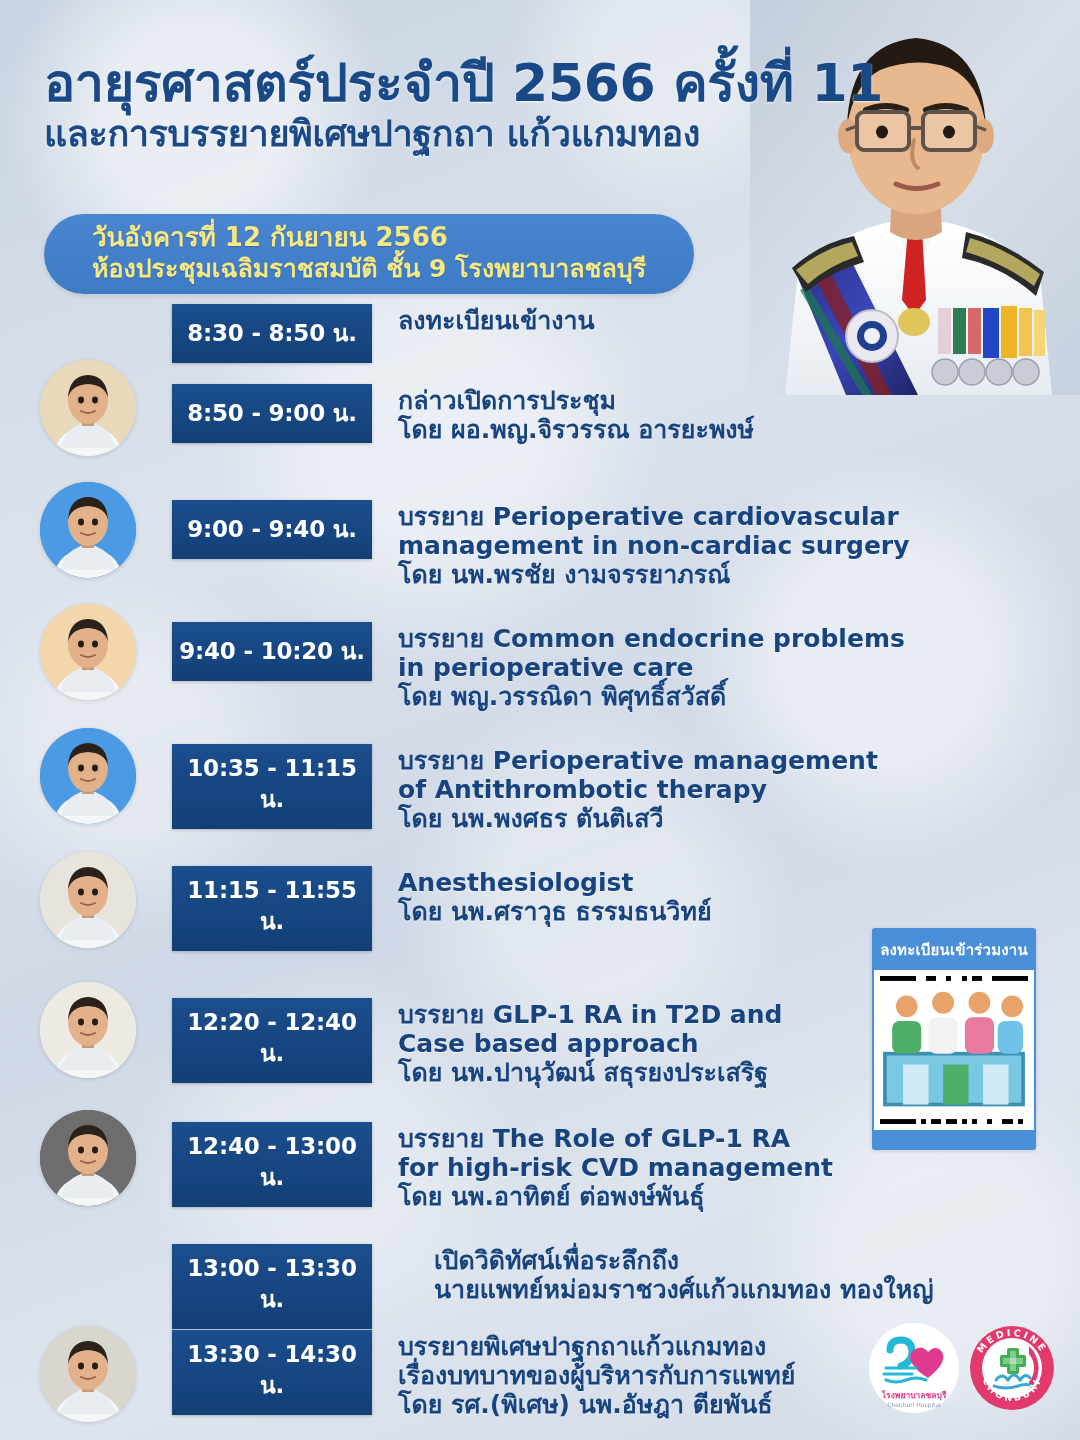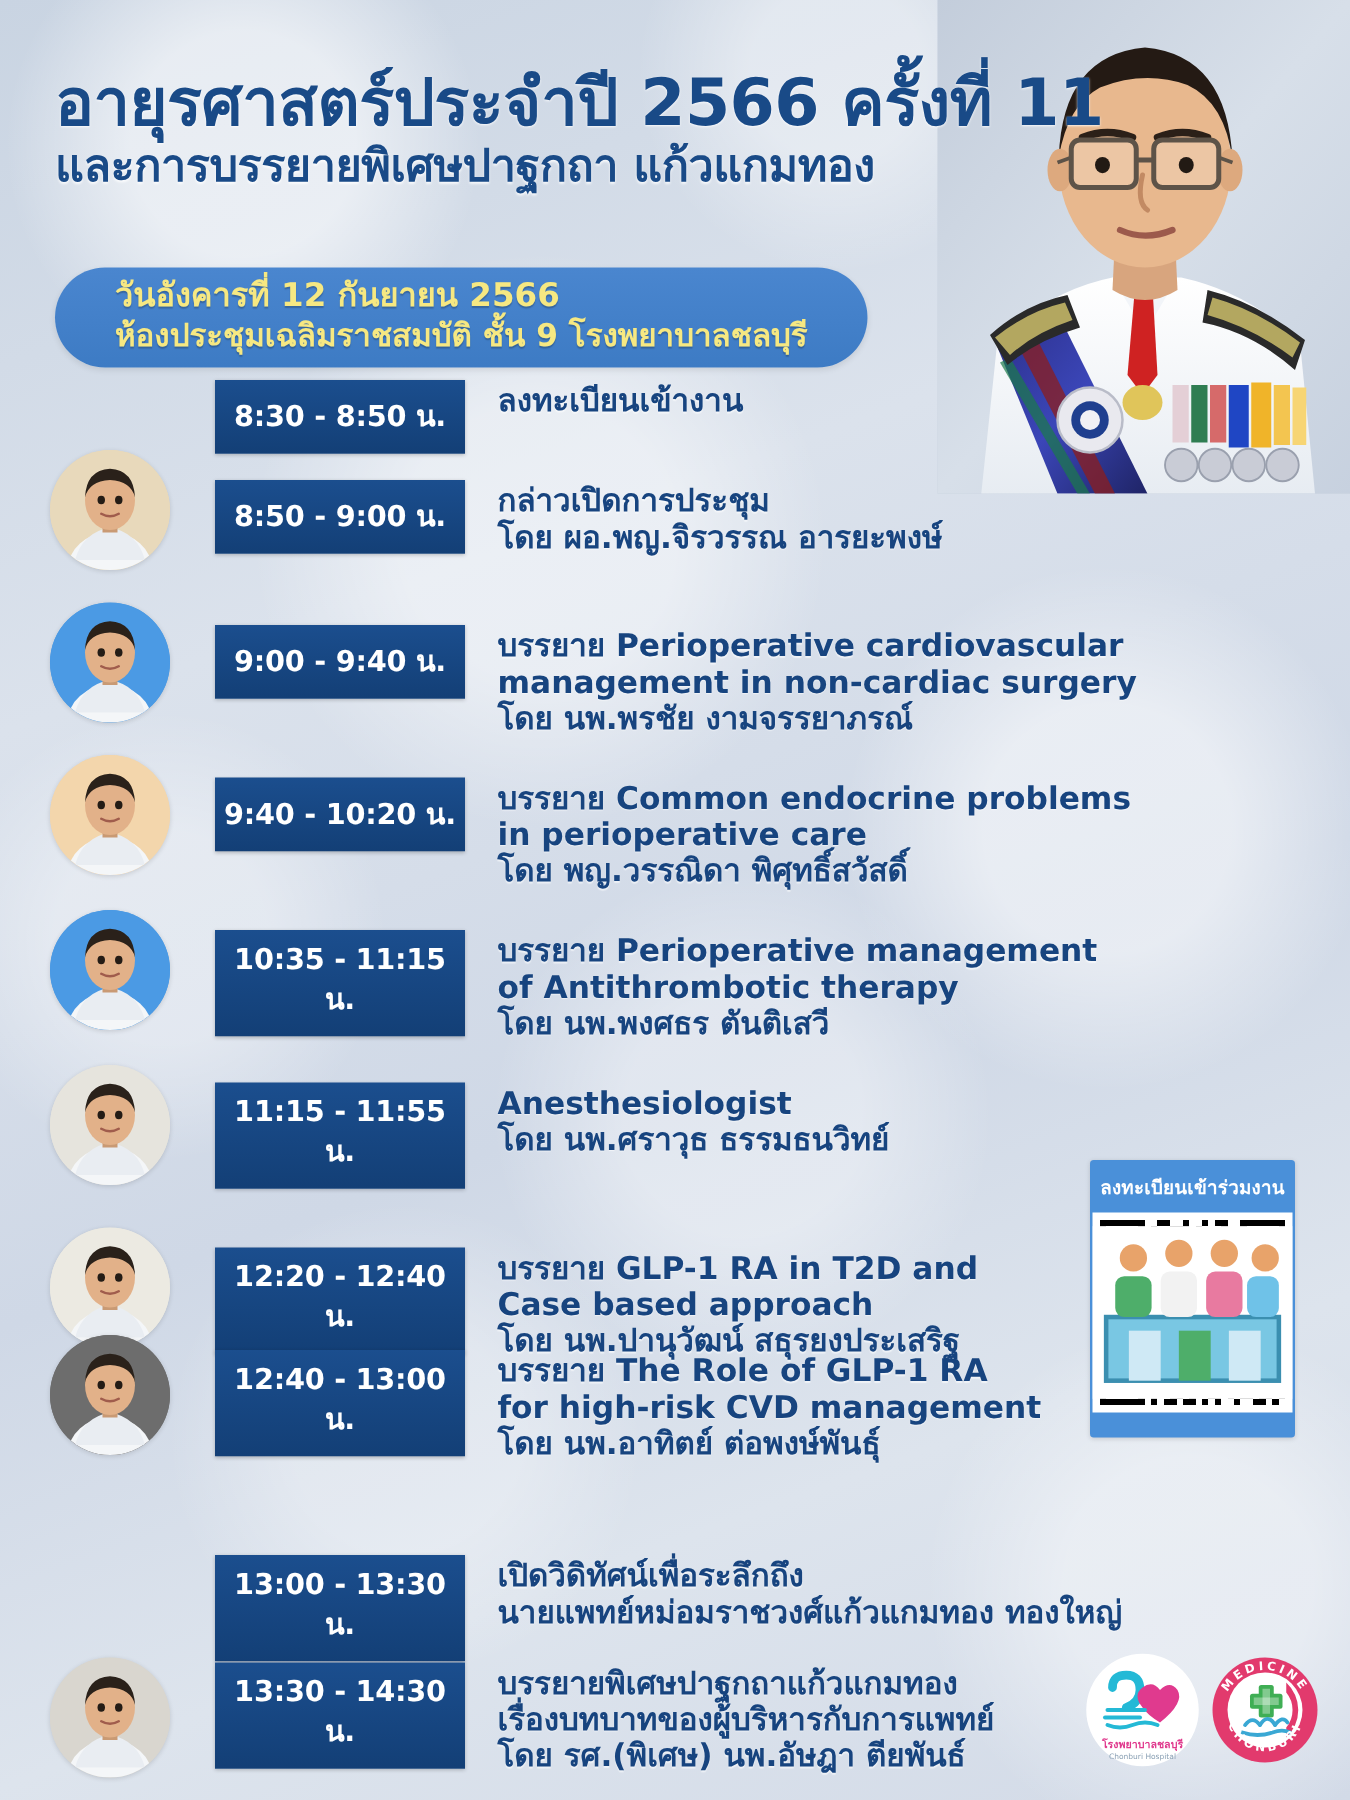--- a/index.html
+++ b/index.html
@@ -359,42 +359,42 @@
           <path d="M41 51 q7 4 14 0" stroke="#a05c4c" stroke-width="2" fill="none" stroke-linecap="round"></path>
         </svg>
       </div>
       <div class="time-badge">12:20 - 12:40 น.</div>
       <div class="topic">
         <div class="ln">บรรยาย  GLP-1 RA in T2D and</div>
         <div class="ln">Case based approach</div>
         <div class="ln">โดย นพ.ปานุวัฒน์ สธุรยงประเสริฐ</div>
       </div>
     </div>
-    <div class="row" style="position: absolute; top: 780px; left: 0px; width: 996px;">
+    <div class="row" style="position: absolute; top: 822px; left: 0px; width: 996px;">
       <div class="avatar" style="top: -12px; background: rgb(109, 109, 109);">
         <svg viewBox="0 0 96 96" aria-hidden="true">
           <rect width="96" height="96" fill="#6d6d6d"></rect>
           <ellipse cx="48" cy="96" rx="34" ry="30" fill="#f4f6f8"></ellipse>
           <path d="M48 62 q-22 4 -28 26 h56 q-6 -22 -28 -26 z" fill="#e9edf2"></path>
           <rect x="42" y="50" width="12" height="16" fill="#c99a74"></rect>
           <ellipse cx="48" cy="40" rx="20" ry="24" fill="#e2b189"></ellipse>
           <path d="M28 38 q1 -22 20 -23 q19 1 20 23 q-3 -13 -20 -14 q-17 1 -20 14 z" fill="#2a211a"></path>
           <ellipse cx="41" cy="40" rx="3" ry="3.4" fill="#241c16"></ellipse>
           <ellipse cx="55" cy="40" rx="3" ry="3.4" fill="#241c16"></ellipse>
           <path d="M41 51 q7 4 14 0" stroke="#a05c4c" stroke-width="2" fill="none" stroke-linecap="round"></path>
         </svg>
       </div>
       <div class="time-badge">12:40 - 13:00 น.</div>
       <div class="topic">
         <div class="ln">บรรยาย The Role of GLP-1 RA</div>
         <div class="ln">for high-risk CVD management</div>
         <div class="ln">โดย นพ.อาทิตย์ ต่อพงษ์พันธุ์</div>
       </div>
     </div>
-    <div class="row" style="position: absolute; top: 944px; left: 0px; width: 1080px;">
+    <div class="row" style="position: absolute; top: 944px; left: 0px; width: 1080px; gap: 36px;">
       <div class="time-badge">13:00 - 13:30 น.</div>
       <div class="topic">
         <div class="ln">เปิดวิดิทัศน์เพื่อระลึกถึง</div>
         <div class="ln">นายแพทย์หม่อมราชวงศ์แก้วแกมทอง ทองใหญ่</div>
       </div>
     </div>
     <div class="row" style="position: absolute; top: 1030px; left: 0px; width: 1080px;">
       <div class="avatar" style="top: -4px; background: rgb(217, 214, 207);">
         <svg viewBox="0 0 96 96" aria-hidden="true">
           <rect width="96" height="96" fill="#d9d6cf"></rect>

